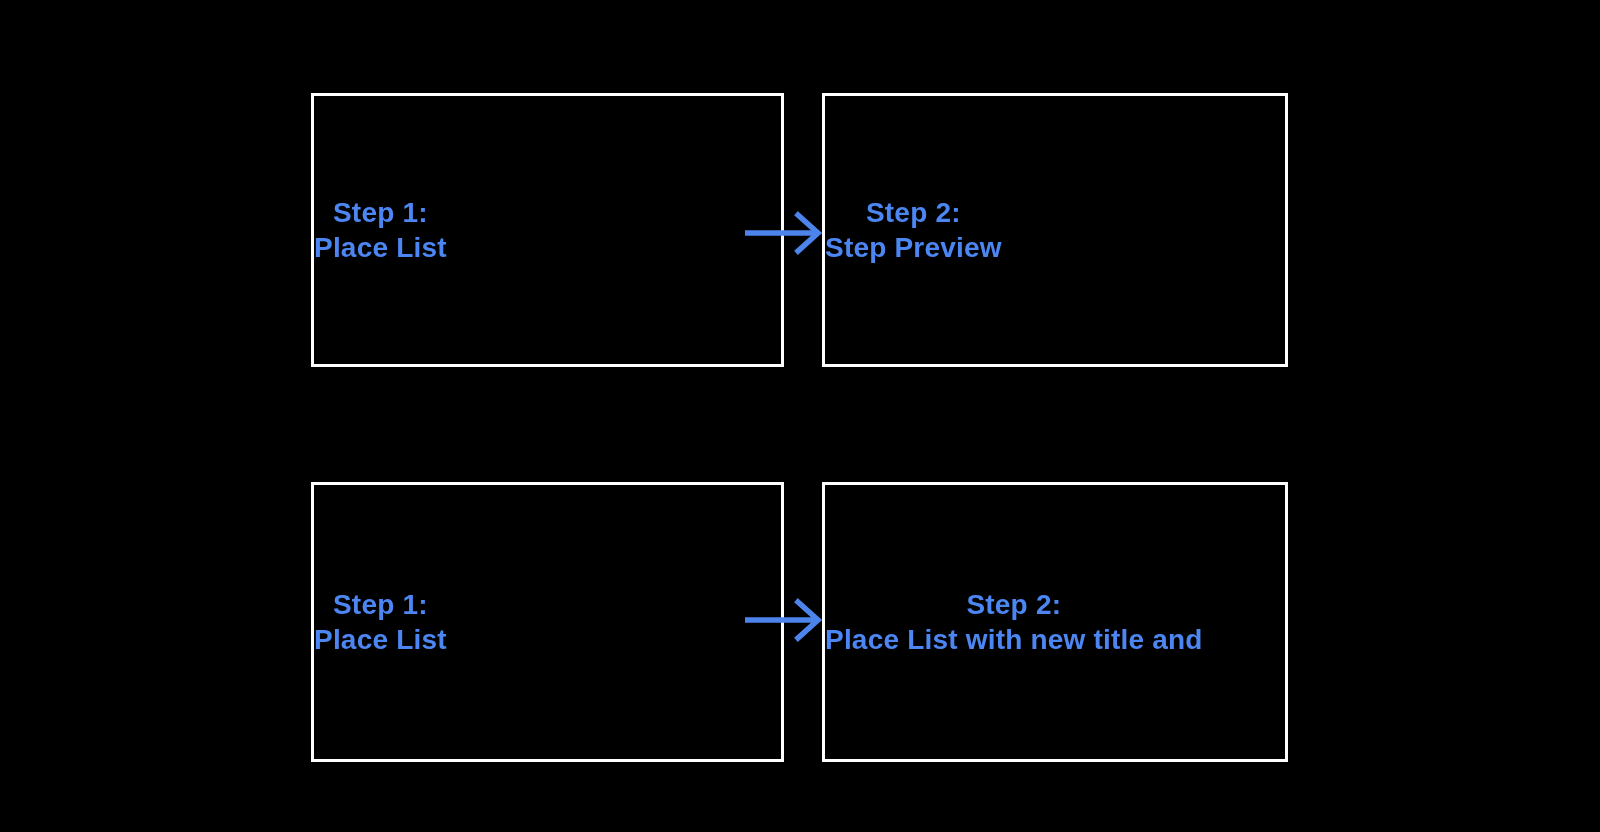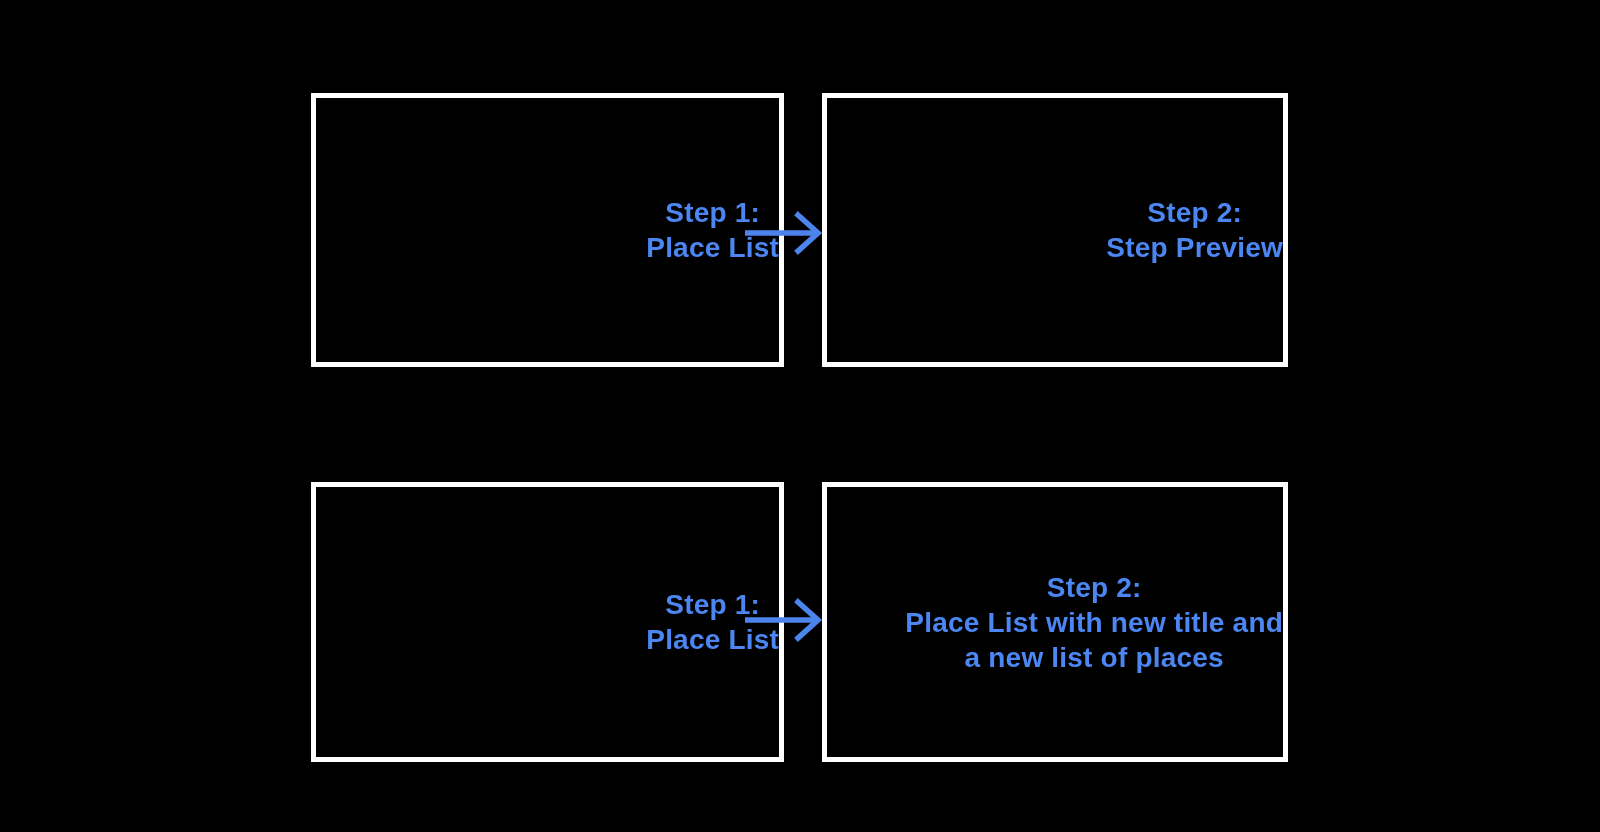--- a/index.html
+++ b/index.html
@@ -11,25 +11,25 @@
     position: relative;
     width: 1600px;
     height: 832px;
     background: #000000;
     overflow: hidden;
     font-family: "Liberation Sans", sans-serif;
   }
   .flow-box {
     position: absolute;
     box-sizing: border-box;
-    border: 5px solid #ffffff;
+    border: 3px solid #ffffff;
     background: transparent;
     display: flex;
     align-items: center;
-    justify-content: flex-end;
+    justify-content: flex-start;
   }
   .box-a { left: 311px; top: 93px;  width: 473px; height: 274px; }
   .box-b { left: 822px; top: 93px;  width: 466px; height: 274px; }
   .box-c { left: 311px; top: 482px; width: 473px; height: 280px; }
   .box-d { left: 822px; top: 482px; width: 466px; height: 280px; }
   .box-label {
     text-align: center;
     color: #4c86f2;
     font-size: 28px;
     line-height: 35px;
@@ -79,17 +79,16 @@
 
   <svg class="arrow arrow-2" viewBox="0 0 85 50" aria-hidden="true">
     <line x1="5" y1="25" x2="74" y2="25" stroke-width="5.5" stroke="#4c84ec"></line>
     <polyline points="58,7 78,25 58,43" fill="none" stroke-width="5.5" stroke-linecap="square" stroke-linejoin="miter" stroke="#4c84ec"></polyline>
   </svg>
 
   <div class="flow-box box-d">
     <div class="box-label">
       <span>Step 2:</span>
       <span>Place List with new title and</span>
-      <span>a new list of places</span>
     </div>
   </div>
 
 </div>
 
 </body></html>

